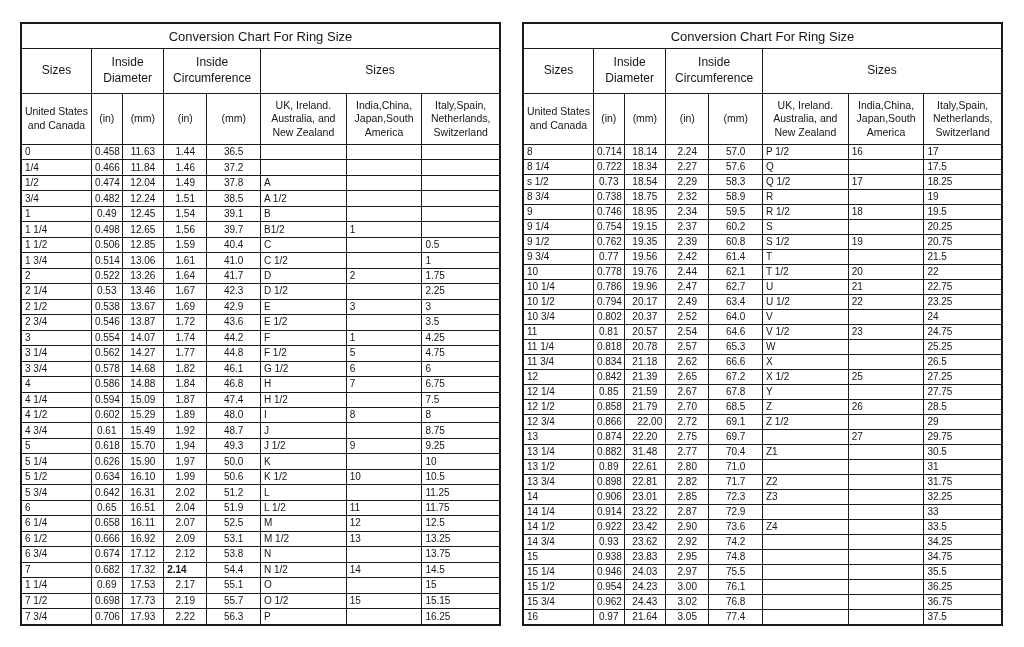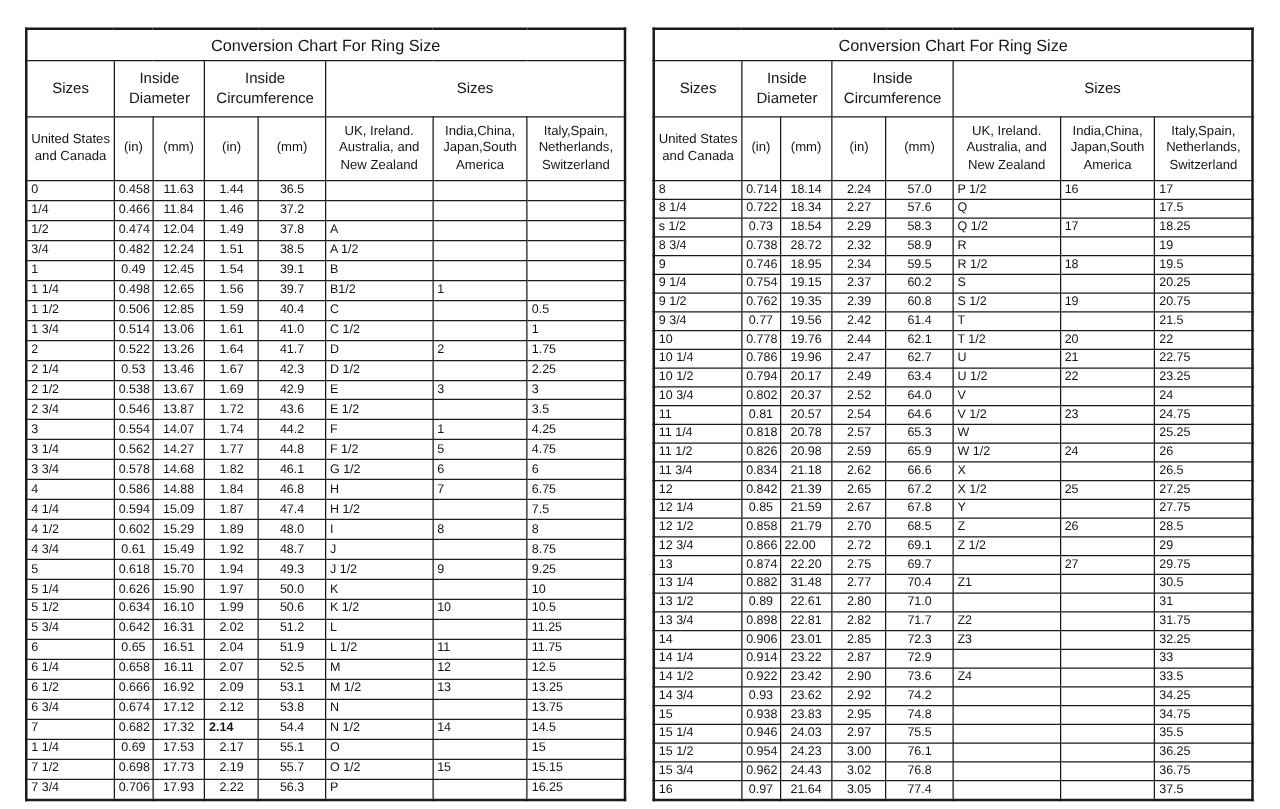--- a/index.html
+++ b/index.html
@@ -473,21 +473,21 @@
           <td style="text-align: center;">18.54</td>
           <td style="text-align: center;">2.29</td>
           <td style="text-align: center;">58.3</td>
           <td style="text-align: left;">Q 1/2</td>
           <td style="text-align: left;">17</td>
           <td style="text-align: left;">18.25</td>
         </tr>
         <tr>
           <td style="text-align: left;">8 3/4</td>
           <td style="text-align: center;">0.738</td>
-          <td style="text-align: center;">28.72</td>
+          <td style="text-align: center;">18.75</td>
           <td style="text-align: center;">2.32</td>
           <td style="text-align: center;">58.9</td>
           <td style="text-align: left;">R</td>
           <td style="text-align: left;"></td>
           <td style="text-align: left;">19</td>
         </tr>
         <tr>
           <td style="text-align: left;">9</td>
           <td style="text-align: center;">0.746</td>
           <td style="text-align: center;">18.95</td>
@@ -581,30 +581,20 @@
           <td style="text-align: left;">11 1/4</td>
           <td style="text-align: center;">0.818</td>
           <td style="text-align: center;">20.78</td>
           <td style="text-align: center;">2.57</td>
           <td style="text-align: center;">65.3</td>
           <td style="text-align: left;">W</td>
           <td style="text-align: left;"></td>
           <td style="text-align: left;">25.25</td>
         </tr>
         <tr>
-          <td style="text-align: left;">11 1/2</td>
-          <td style="text-align: center;">0.826</td>
-          <td style="text-align: center;">20.98</td>
-          <td style="text-align: center;">2.59</td>
-          <td style="text-align: center;">65.9</td>
-          <td style="text-align: left;">W 1/2</td>
-          <td style="text-align: left;">24</td>
-          <td style="text-align: left;">26</td>
-        </tr>
-        <tr>
           <td style="text-align: left;">11 3/4</td>
           <td style="text-align: center;">0.834</td>
           <td style="text-align: center;">21.18</td>
           <td style="text-align: center;">2.62</td>
           <td style="text-align: center;">66.6</td>
           <td style="text-align: left;">X</td>
           <td style="text-align: left;"></td>
           <td style="text-align: left;">26.5</td>
         </tr>
         <tr>
@@ -633,21 +623,21 @@
           <td style="text-align: center;">21.79</td>
           <td style="text-align: center;">2.70</td>
           <td style="text-align: center;">68.5</td>
           <td style="text-align: left;">Z</td>
           <td style="text-align: left;">26</td>
           <td style="text-align: left;">28.5</td>
         </tr>
         <tr>
           <td style="text-align: left;">12 3/4</td>
           <td style="text-align: center;">0.866</td>
-          <td style="text-align: left;">22.00</td>
+          <td style="text-align: right;">22.00</td>
           <td style="text-align: center;">2.72</td>
           <td style="text-align: center;">69.1</td>
           <td style="text-align: left;">Z 1/2</td>
           <td style="text-align: left;"></td>
           <td style="text-align: left;">29</td>
         </tr>
         <tr>
           <td style="text-align: left;">13</td>
           <td style="text-align: center;">0.874</td>
           <td style="text-align: center;">22.20</td>

